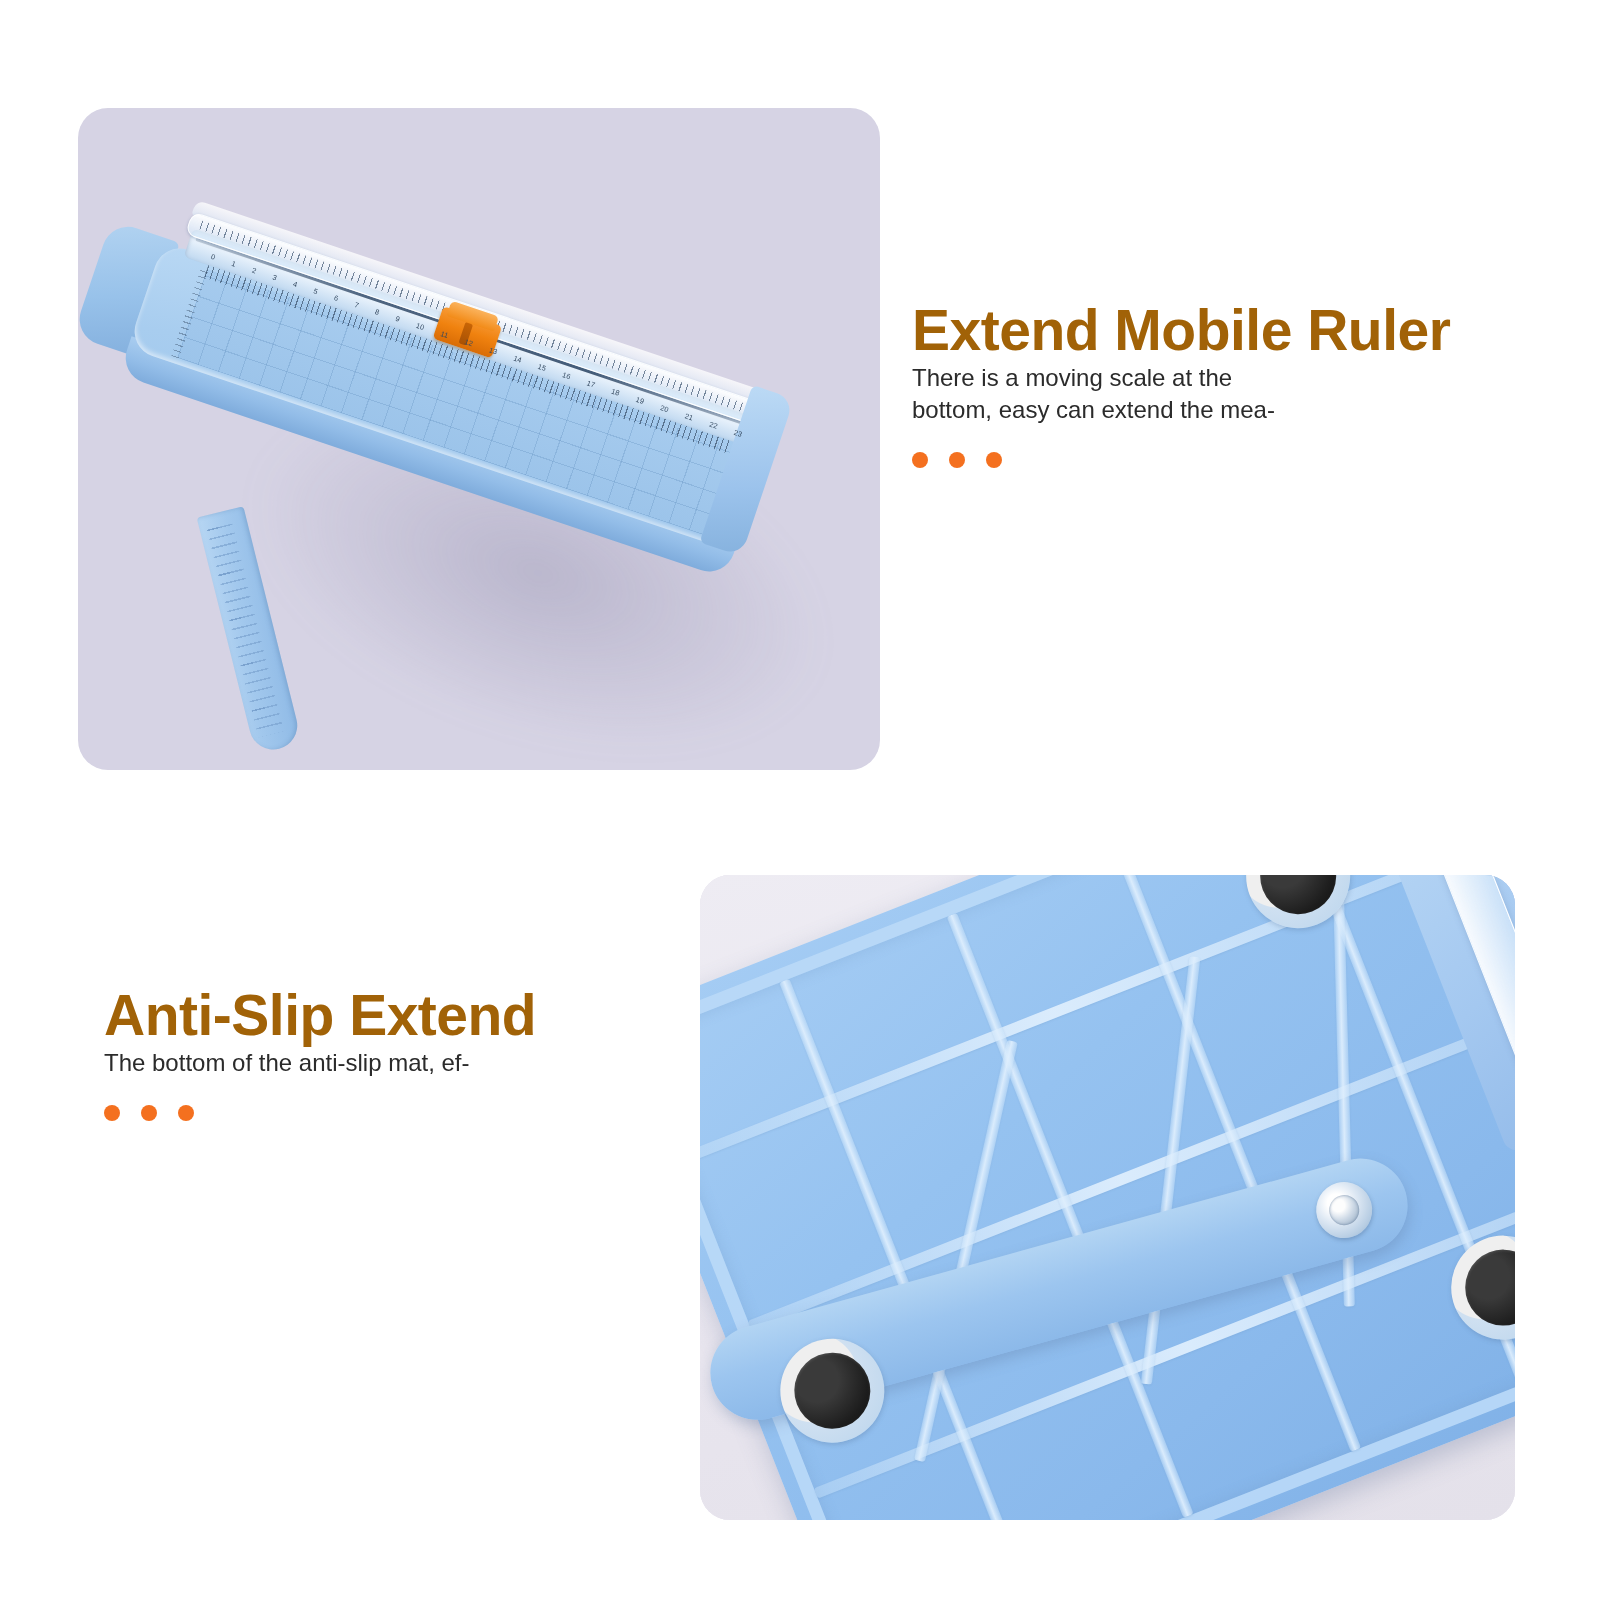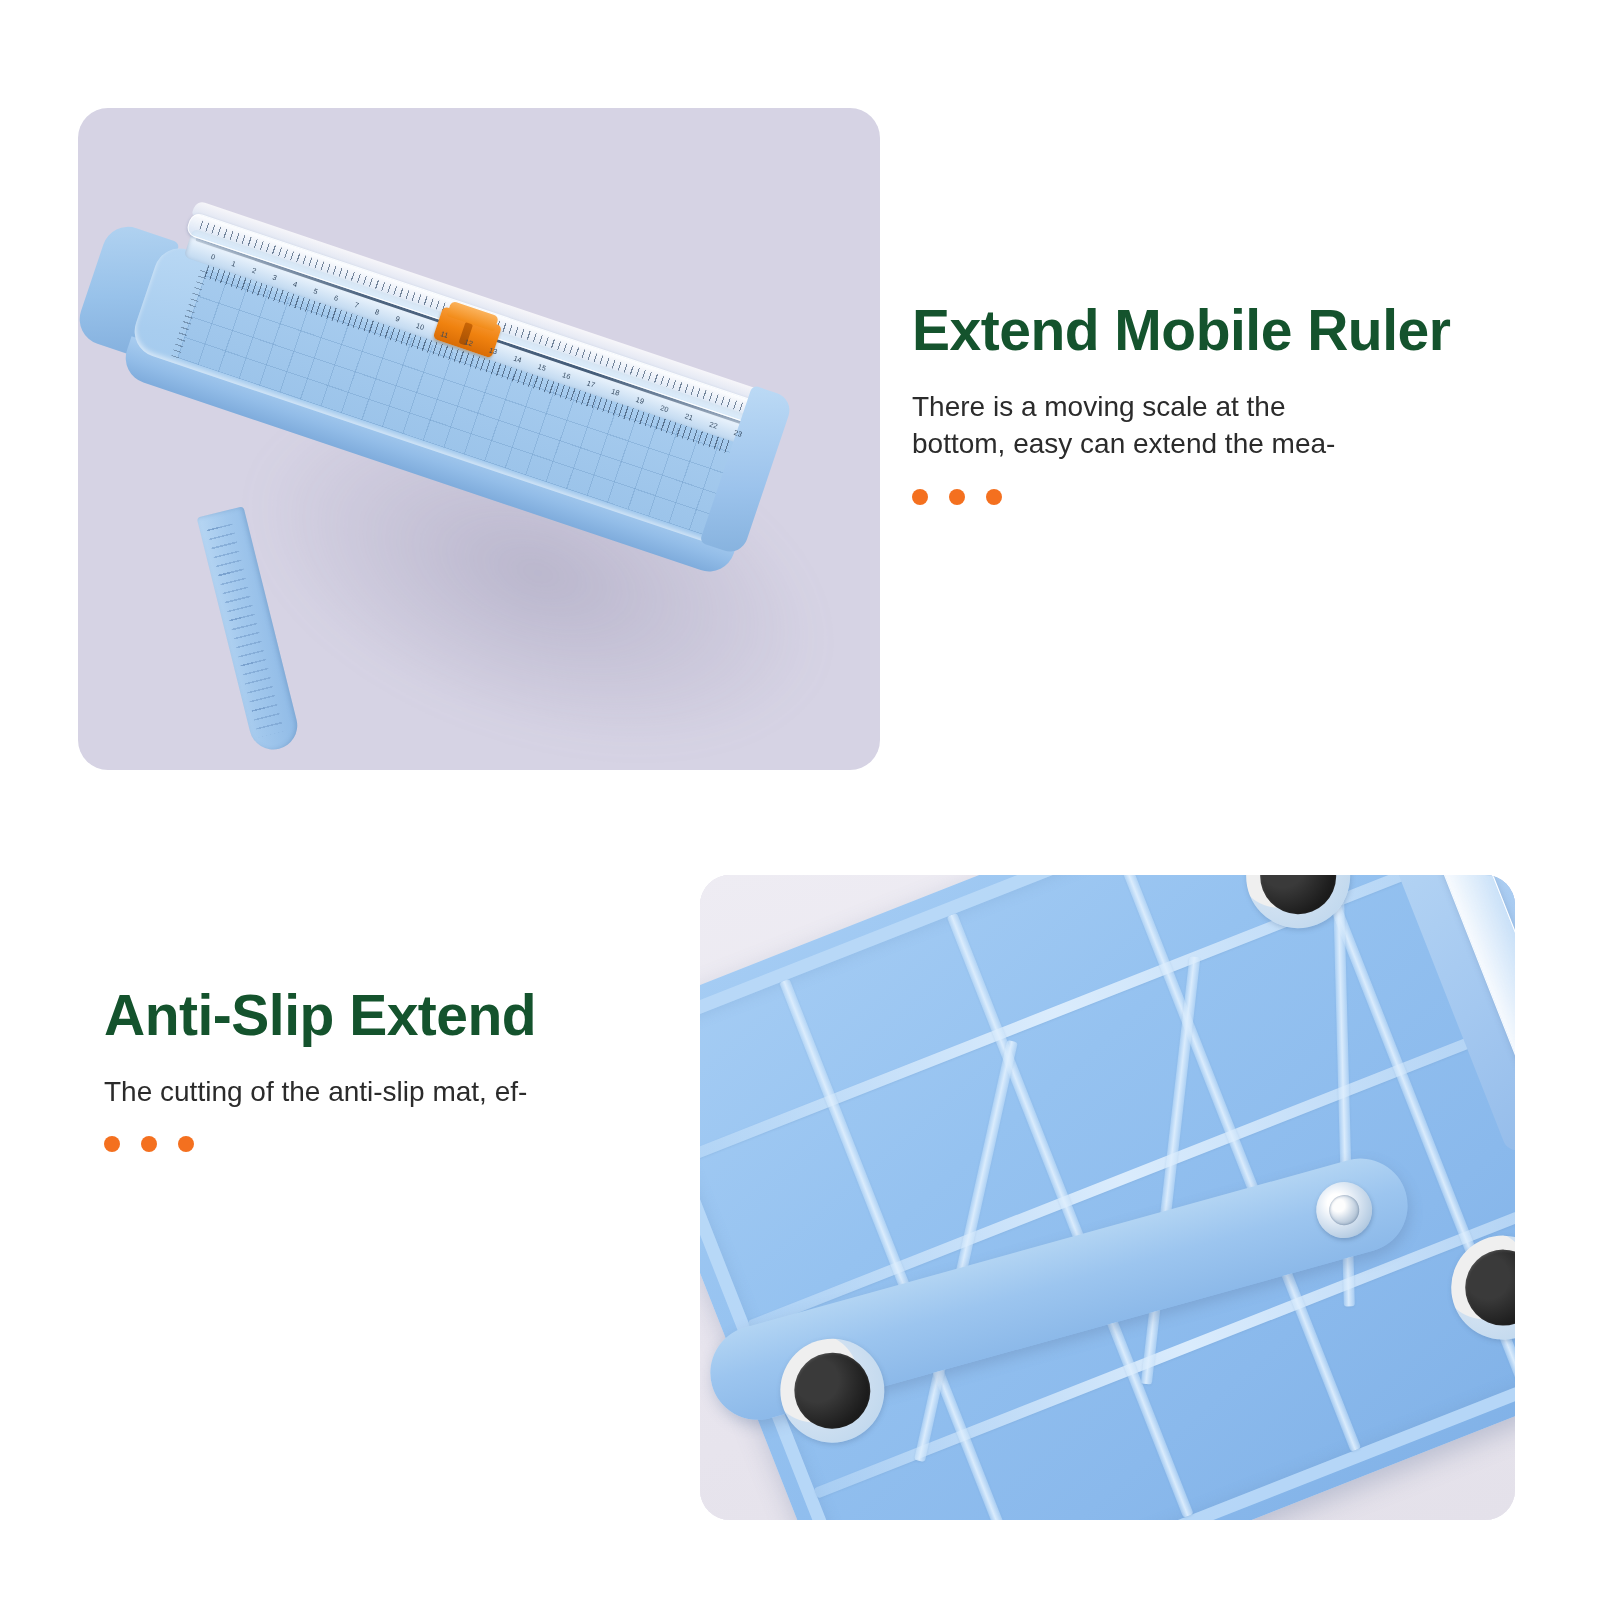--- a/index.html
+++ b/index.html
@@ -21,32 +21,31 @@
   #panel-top    { left: 78px;  top: 108px; width: 802px;  height: 662px; }
   #panel-bottom { left: 700px; top: 875px; width: 815px;  height: 645px;
                   background: #e6e3ee; }
 
   
   .text-block { position: absolute; }
   #text-top    { left: 912px; top: 300px; width: 600px; }
   #text-bottom { left: 104px; top: 985px; width: 590px; }
 
   .feature-heading {
-    color: #14532d;
+    color: #a16207;
     font-size: 57px;
     font-weight: bold;
     line-height: 1.08;
     letter-spacing: -0.5px;
     white-space: nowrap;
   }
   .feature-body {
     color: #2b2b2b;
-    font-size: 28px;
+    font-size: 24px;
     line-height: 1.34;
-    margin-top: 26px;
     font-weight: 400;
   }
   .feature-body .ln { display: block; white-space: nowrap; }
 
   .dots { margin-top: 26px; display: flex; gap: 21px; align-items: center; }
   .dots i {
     display: block; width: 16px; height: 16px;
     border-radius: 50%; background: #f4701f;
   }
 
@@ -369,21 +368,21 @@
     <div class="dots">
       <i></i>
       <i></i>
       <i></i>
     </div>
   </div>
 
   <div class="text-block" id="text-bottom">
     <div class="feature-heading">Anti-Slip Extend</div>
     <div class="feature-body">
-      <span class="ln">The cutting of the anti-slip mat, ef-</span>
+      <span class="ln">The bottom of the anti-slip mat, ef-</span>
     </div>
     <div class="dots">
       <i></i>
       <i></i>
       <i></i>
     </div>
   </div>
 
   <div class="photo-panel" id="panel-bottom">
     <div id="under-scene">

